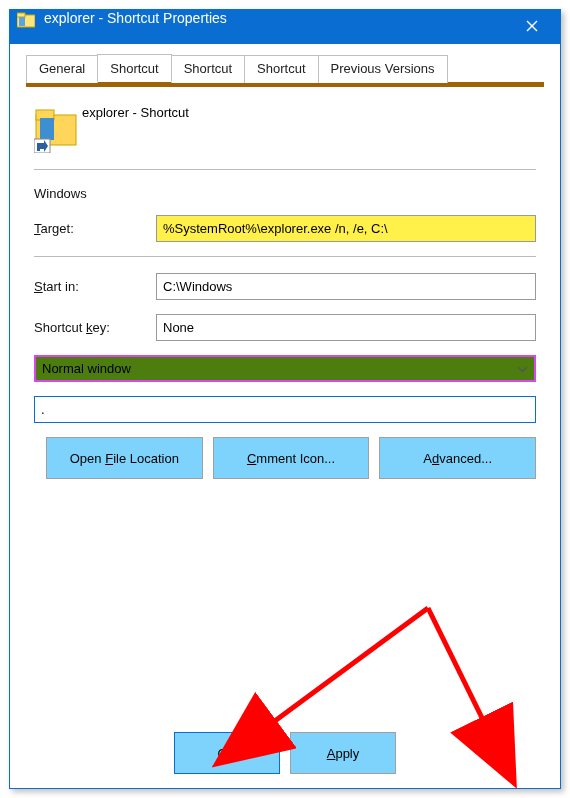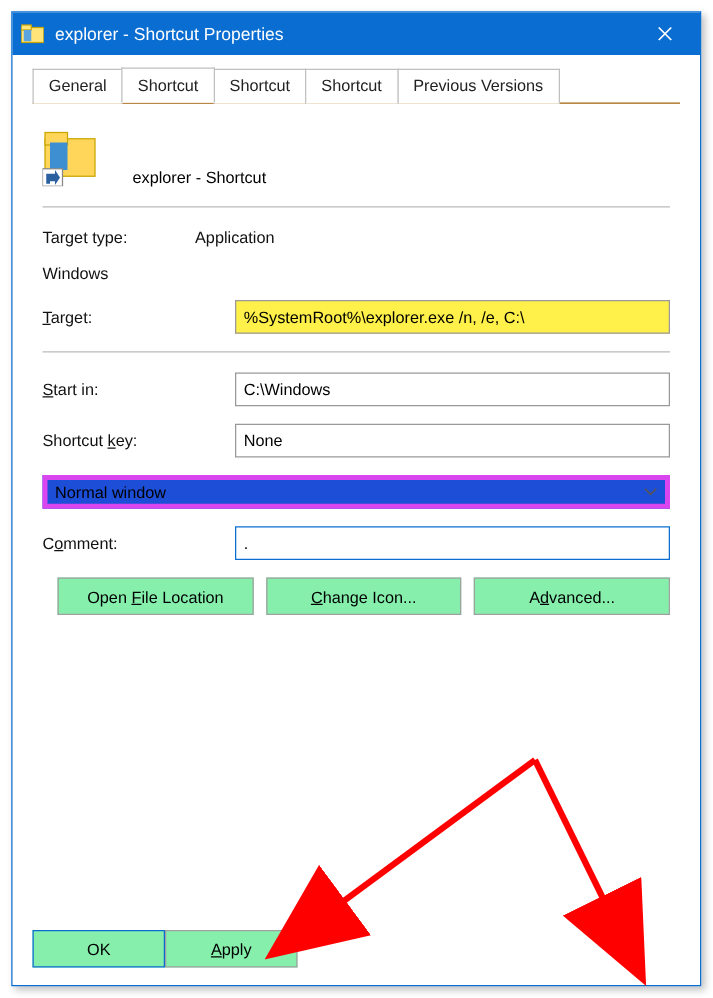--- a/index.html
+++ b/index.html
@@ -20,21 +20,20 @@
       background: #fff;
       display: flex;
       flex-direction: column;
       box-shadow: 3px 3px 6px rgba(0,0,0,0.25);
     }
     .title-bar {
       background: #0a6dd1;
       color: #fff;
       height: 34px;
       display: flex;
-      align-items: center;
       padding: 0 6px;
       font-size: 14px;
     }
     .title-icon {
       width: 20px; height: 20px; margin-right: 8px;
       display: inline-flex; align-items: center; justify-content: center;
     }
     .title-text { flex: 1; }
     .close-btn {
       width: 44px; height: 32px;
@@ -42,21 +41,21 @@
       font-size: 18px; cursor: pointer;
     }
     .content {
       flex: 1;
       padding: 10px 16px 0 16px;
       display: flex;
       flex-direction: column;
     }
     .tabs {
       display: flex;
-      border-bottom: 1px solid #a16207;
+      border-bottom: 5px solid #a16207;
       text-align: center;
     }
     .tab {
       background: #fff;
       border: 1px solid #c0c0c0;
       border-bottom: none;
       padding: 5px 12px;
       font-size: 13px;
       margin-right: -1px;
       cursor: pointer;
@@ -70,22 +69,21 @@
       top: 0px;
       padding-top: 6px;
       z-index: 2;
     }
     .tab-content {
       padding: 18px 8px 0 8px;
       flex: 1;
     }
     .header-row {
       display: flex;
-      align-items: flex-end;
-      gap: 24px;
+      align-items: flex-start;
       margin-bottom: 16px;
     }
     .folder-icon {
       width: 48px; height: 48px; position: relative;
     }
     .hr { border: none; border-top: 1px solid #bbb; margin: 10px 0 16px 0; }
     .field-row {
       display: flex;
       align-items: center;
       margin-bottom: 14px;
@@ -101,65 +99,65 @@
       color: #111;
     }
     .text-input {
       flex: 1;
       height: 27px;
       border: 1px solid #999;
       background: #fff;
       padding: 0 6px;
       font-family: inherit;
       font-size: 13px;
-      margin-left: 32px;
     }
     .text-input.highlight {
       background: #fff04a;
     }
     .text-input.focused {
       border: 1px solid #0a6dd1;
     }
     .select-input {
       flex: 1;
       height: 27px;
-      border: 4px solid #d946ef;
-      background: #1d4ed8;
+      border: 2px solid #d946ef;
+      background: #4d7c0f;
       padding: 0 6px;
       font-family: inherit;
       font-size: 13px;
       display: flex;
       align-items: center;
       justify-content: space-between;
       cursor: pointer;
     }
     .chevron {
       font-size: 11px; color: #555;
     }
     .btn-row {
       display: flex;
       gap: 10px;
       margin-top: 10px;
       margin-bottom: 6px;
       padding-left: 12px;
     }
     .btn {
-      height: 30px;
-      background: #86efac;
+      height: 42px;
+      background: #7dd3fc;
       border: 1px solid #a0a0a0;
       font-family: inherit;
       font-size: 13px;
       cursor: pointer;
       padding: 0 18px;
     }
     .btn-row .btn { flex: 1; }
     .underline-first { text-decoration: underline; text-decoration-skip-ink: none; }
     .footer {
       display: flex;
-      justify-content: flex-start;
+      justify-content: center;
+      gap: 10px;
       padding: 14px 16px;
     }
     .footer .btn { width: 106px; padding: 0; }
     .footer .btn.primary { border: 1.5px solid #0a6dd1; }
     .arrow-svg {
       position: absolute;
       pointer-events: none;
     }
   </style>
 </head>
@@ -201,24 +199,20 @@
             <rect x="6" y="13" width="14" height="22" fill="#3d8fd1"></rect>
             <rect x="0" y="34" width="16" height="14" fill="#fff" stroke="#888"></rect>
             <path d="M3 46 L3 38 L10 38 L10 35 L14 41 L10 47 L10 44 L6 44 L6 46 Z" fill="#2a5fa0"></path>
           </svg>
         </span>
         <span>explorer - Shortcut</span>
       </div>
       <hr class="hr">
 
       <div class="field-row">
-        <span class="field-label">Target type:</span>
-        <span class="field-value">Application</span>
-      </div>
-      <div class="field-row">
         <span class="field-value">Windows</span>
       </div>
       <div class="field-row">
         <span class="field-label"><span class="underline-first">T</span><span>arget:</span></span>
         <input class="text-input highlight" value="%SystemRoot%\explorer.exe /n, /e, C:\" style="">
       </div>
       <hr class="hr">
 
       <div class="field-row">
         <span class="field-label"><span class="underline-first">S</span><span>tart in:</span></span>
@@ -232,27 +226,26 @@
         <div class="select-input">
           <span>Normal window</span>
           <span class="chevron">
             <svg width="11" height="7" viewBox="0 0 11 7">
                 <path d="M1 1 L5.5 5.5 L10 1" stroke="#555" stroke-width="1.4" fill="none"></path>
               </svg>
           </span>
         </div>
       </div>
       <div class="field-row">
-        <span class="field-label"><span>C</span><span class="underline-first">o</span><span>mment:</span></span>
         <input class="text-input focused" value="." style="">
       </div>
 
       <div class="btn-row">
         <button class="btn"><span>Open </span><span class="underline-first">F</span><span>ile Location</span></button>
-        <button class="btn"><span class="underline-first">C</span><span>hange Icon...</span></button>
+        <button class="btn"><span class="underline-first">C</span><span>mment Icon...</span></button>
         <button class="btn"><span>A</span><span class="underline-first">d</span><span>vanced...</span></button>
       </div>
     </div>
   </div>
 
   <div class="footer">
     <button class="btn primary">OK</button>
     <button class="btn"><span class="underline-first">A</span><span>pply</span></button>
   </div>
 </div>

